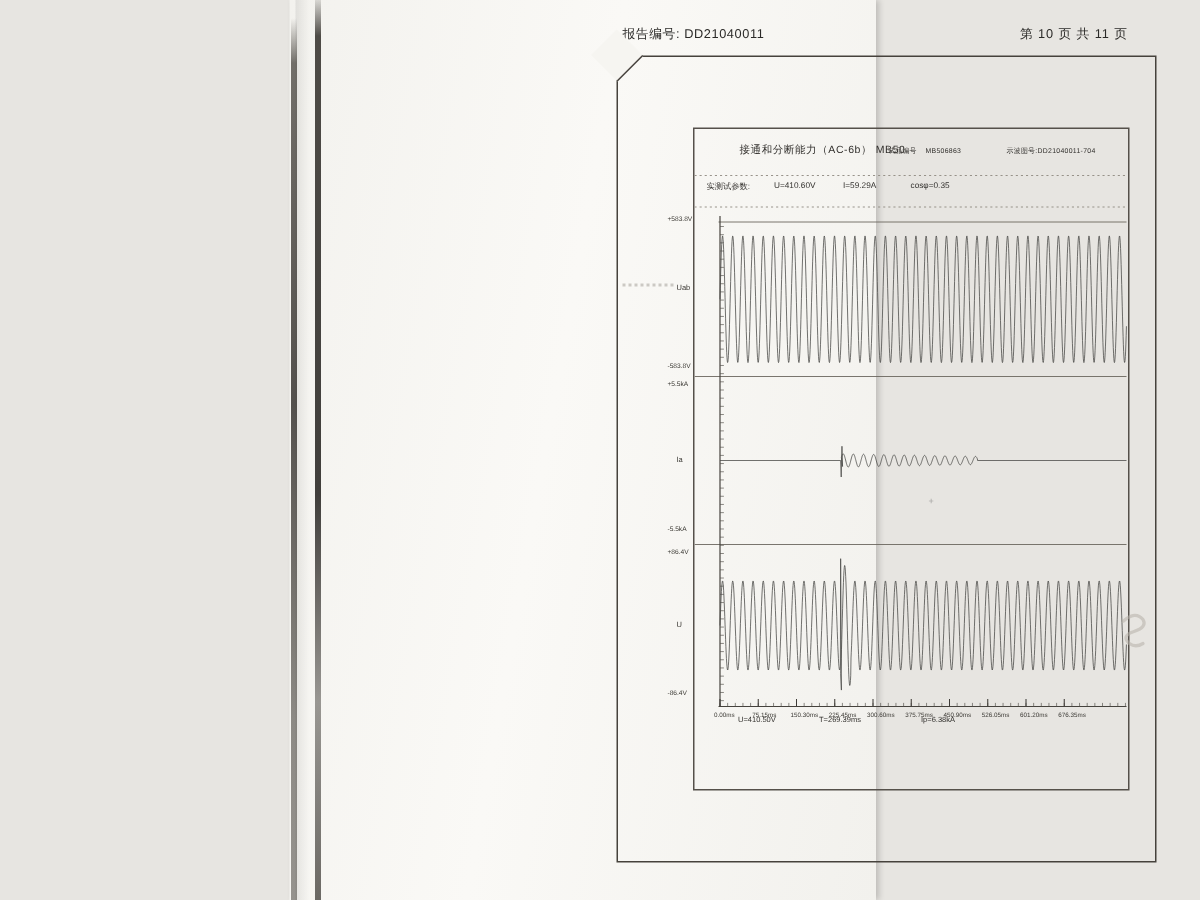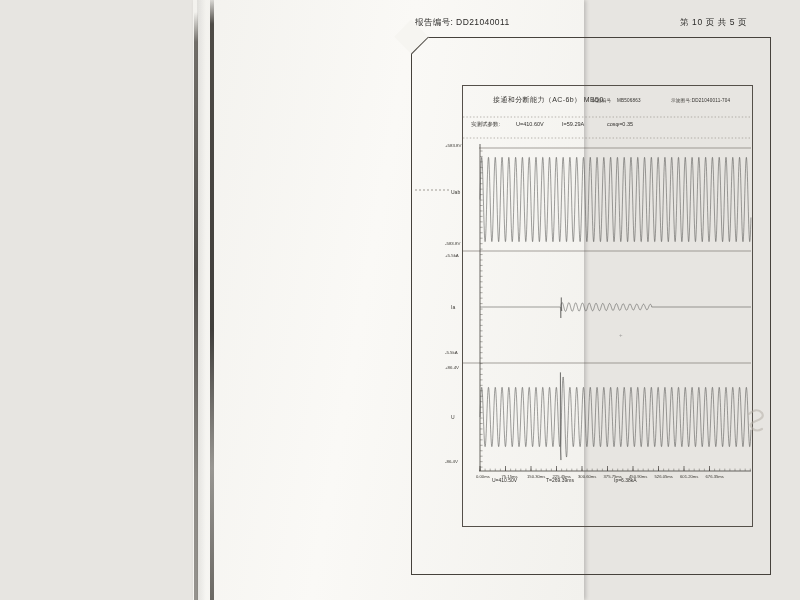--- a/index.html
+++ b/index.html
@@ -64,21 +64,21 @@
   .speck{position:absolute;left:426px;top:332px;font-size:6px;color:rgba(90,90,90,.5);}
 </style>
 </head>
 <body>
 
 <div class="stage">
 
   <div class="page">
 
     <div class="hdrL">报告编号: DD21040011</div>
-    <div class="hdrR">第 10 页  共 5 页</div>
+    <div class="hdrR">第 10 页  共 11 页</div>
 
     <div class="frame"></div>
     <div class="cut"></div>
 
     <div class="chart">
       <svg id="scope" viewBox="0 0 289 440">
           <line x1="0" y1="31" x2="289" y2="31" stroke="#8d887f" stroke-width="0.6" stroke-dasharray="1.4,2"></line>
           <line x1="0" y1="52" x2="289" y2="52" stroke="#8d887f" stroke-width="0.6" stroke-dasharray="1.4,2"></line>
           <line x1="16" y1="62" x2="288" y2="62" stroke="#6b665f" stroke-width="0.6"></line>
           <line x1="0" y1="165" x2="288" y2="165" stroke="#6b665f" stroke-width="0.6"></line>

